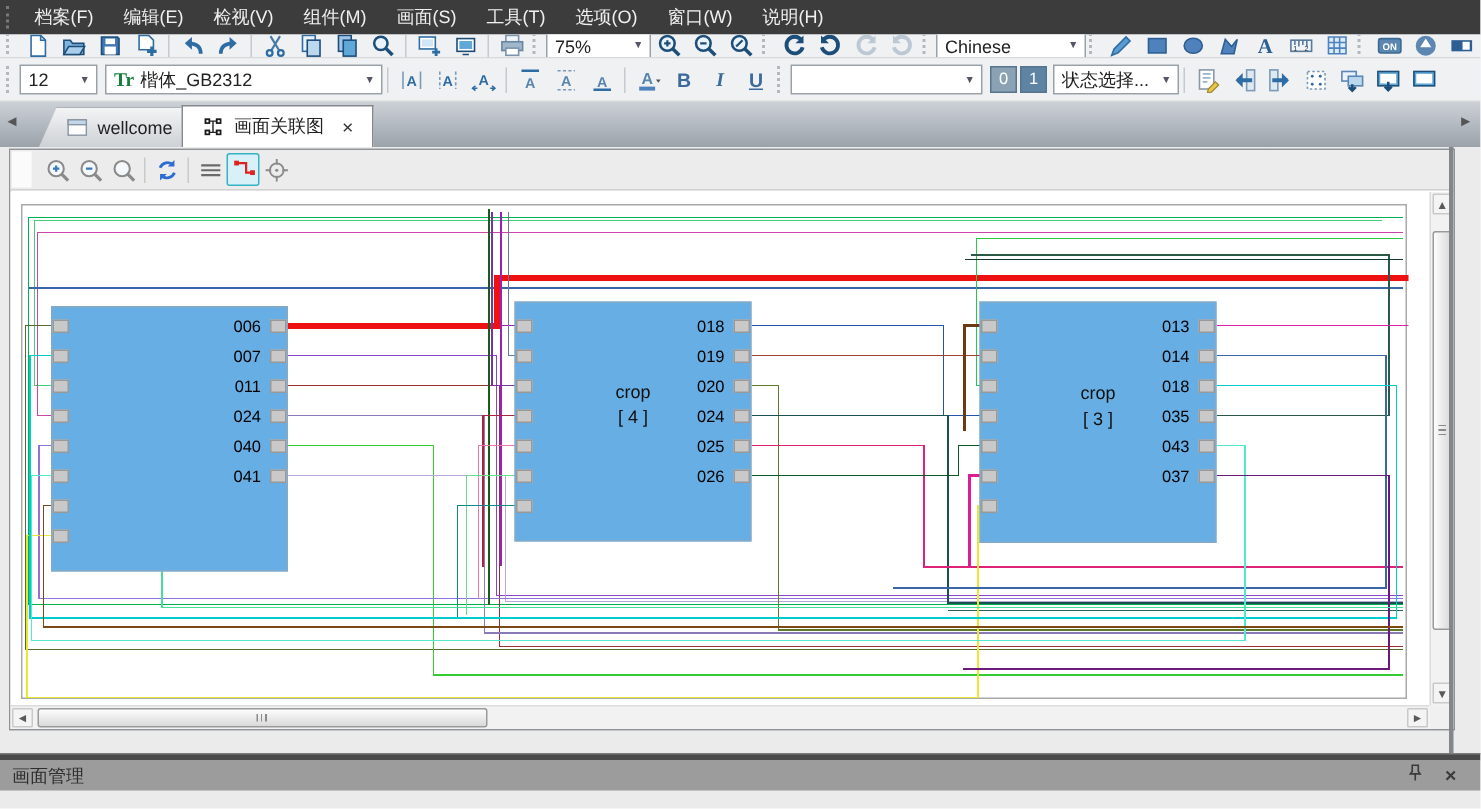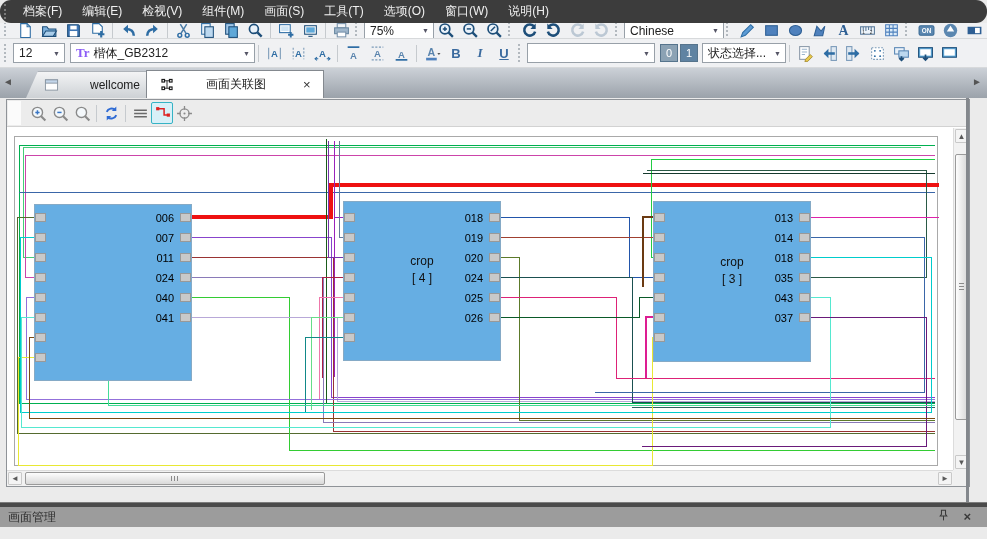--- a/index.html
+++ b/index.html
@@ -1,45 +1,45 @@
 <!DOCTYPE html>
 <html><head>
 <meta charset="utf-8">
 <style>
   * { box-sizing: border-box; margin: 0; padding: 0; }
   html,body { width: 987px; height: 539px; overflow: hidden; }
   body { font-family: "Liberation Sans", sans-serif; background:#ebebeb; position:relative; font-size:12px; }
 
   
-  .menubar { height:23px; background:#3c3c3c; display:flex; align-items:stretch; color:#f0f0f0;border-radius:11px; }
+  .menubar { height:23px; background:#3c3c3c; display:flex; align-items:stretch; color:#f0f0f0; }
   .menubar .mgrip { width:7px; border-left:2px dotted #7a7a7a; margin:4px 2px 4px 4px; }
   .mitem { padding:0 10px; display:flex; align-items:center; font-size:12px; cursor:default; }
 
   
   .toolbar { display:flex; align-items:center; background:#f0f1f3; border-bottom:1px solid #d7d9db; padding-left:2px; white-space:nowrap; overflow:hidden; }
   .row1 { height:16px; }
   .row2 { height:29px; }
   .grip { width:6px; height:18px; border-left:2px dotted #b2b8be; margin:0 3px 0 2px; flex:0 0 auto; }
   .vsep { width:1px; height:17px; background:#c6cace; margin:0 3px; flex:0 0 auto; }
   .tgroup { display:inline-flex; align-items:center; }
   .tbtn { width:24px; height:24px; display:inline-flex; align-items:center; justify-content:center; border-radius:2px; flex:0 0 auto; }
   .ltr { font-size:13px; color:#3a6a9e; }
   .combo { height:20px; background:#fff; border:1px solid #98a0a8; display:inline-flex; align-items:center; padding:0 15px 0 5px; position:relative; color:#222; flex:0 0 auto; }
   .combo .arr { position:absolute; right:2px; top:0; bottom:0; width:11px; display:flex; align-items:center; justify-content:center; color:#556; font-size:7px; }
   .numbtn { width:18px; height:18px; display:inline-flex; align-items:center; justify-content:center; color:#fff; font-size:11px; border:1px solid #56748c; margin:0 1px; flex:0 0 auto; }
   .numbtn.n0 { background:#8ba2b4; }
   .numbtn.n1 { background:#5f83a2; }
-  .ttico { font-family:"Liberation Serif", serif; font-weight:bold; color:#8b5cf6; font-size:13px; margin-right:4px; }
+  .ttico { font-family:"Liberation Serif", serif; font-weight:bold; color:#15803d; font-size:13px; margin-right:4px; }
 
   
   .tabbar { height:30px; background:linear-gradient(#ccd1d7,#9ba2aa); position:relative; display:flex; align-items:flex-end; }
   .tabnav { position:absolute; top:8px; font-size:10px; color:#555; cursor:default; }
   .tabnav.left { left:3px; }
   .tabnav.right { right:5px; }
-  .tab { height:27px; display:flex; align-items:center; padding:0 12px; font-size:12px; color:#222; position:relative;gap:25px; }
+  .tab { height:27px; display:flex; align-items:center; padding:0 12px; font-size:12px; color:#222; position:relative; }
   .tab.inactive { background:linear-gradient(#f3f4f5,#cdd1d5); clip-path:polygon(12px 0, 100% 0, 100% 100%, 0 100%); margin-left:26px; padding-left:18px; border-top:1px solid #aeb3b9; }
   .tab.active { background:#fff; border:1px solid #84898f; border-bottom:none; height:28px; z-index:2; margin-left:-6px; }
   .tab .ticon { margin-right:6px; display:inline-flex; }
   .tab .tclose { margin-left:12px; color:#333; font-size:13px; line-height:10px; }
 
   
   .workarea { position:relative; height:404px; background:#ebebeb; }
   .panel { position:absolute; left:6px; top:1px; width:964px; height:388px; background:#fff; border:1px solid #8f9398; }
   .panel-toolbar { position:absolute; left:0; top:0; right:0; height:27px; background:#ececec; border-bottom:1px solid #d2d2d2; display:flex; align-items:center; padding-left:20px; }
   .panel-toolbar::before { content:""; position:absolute; left:1px; top:1px; width:13px; height:24px; background:#fbfbfb; }

